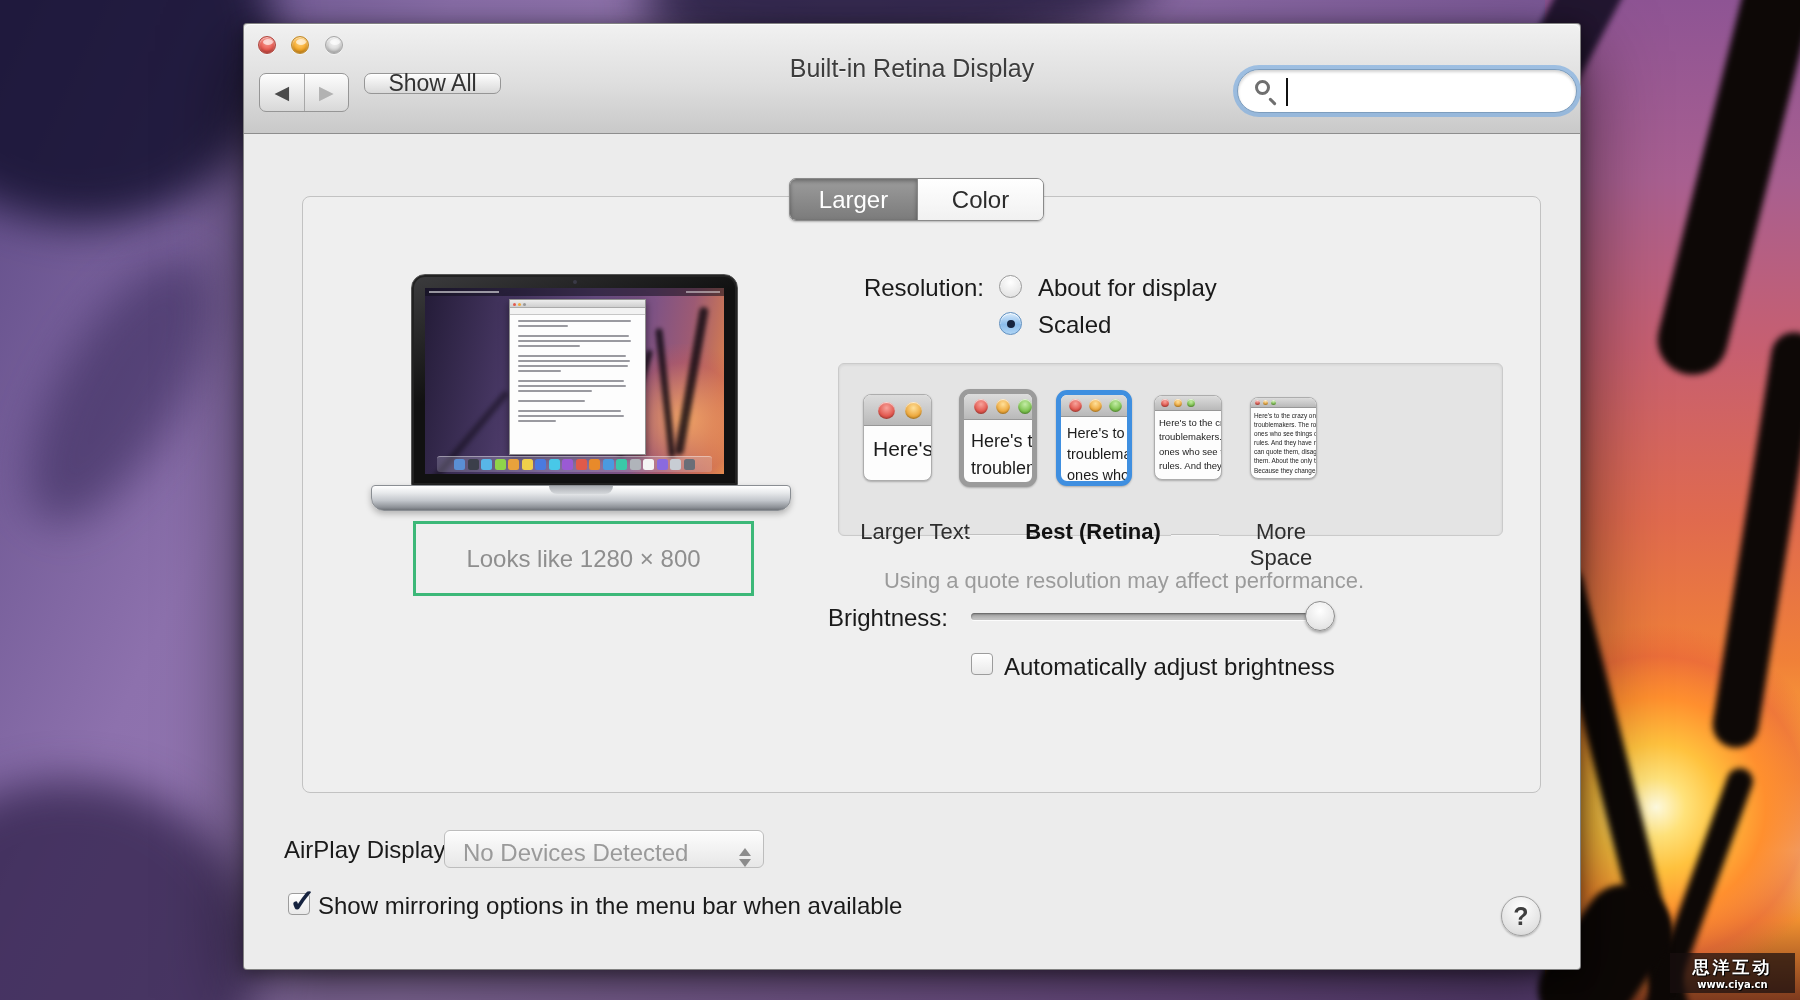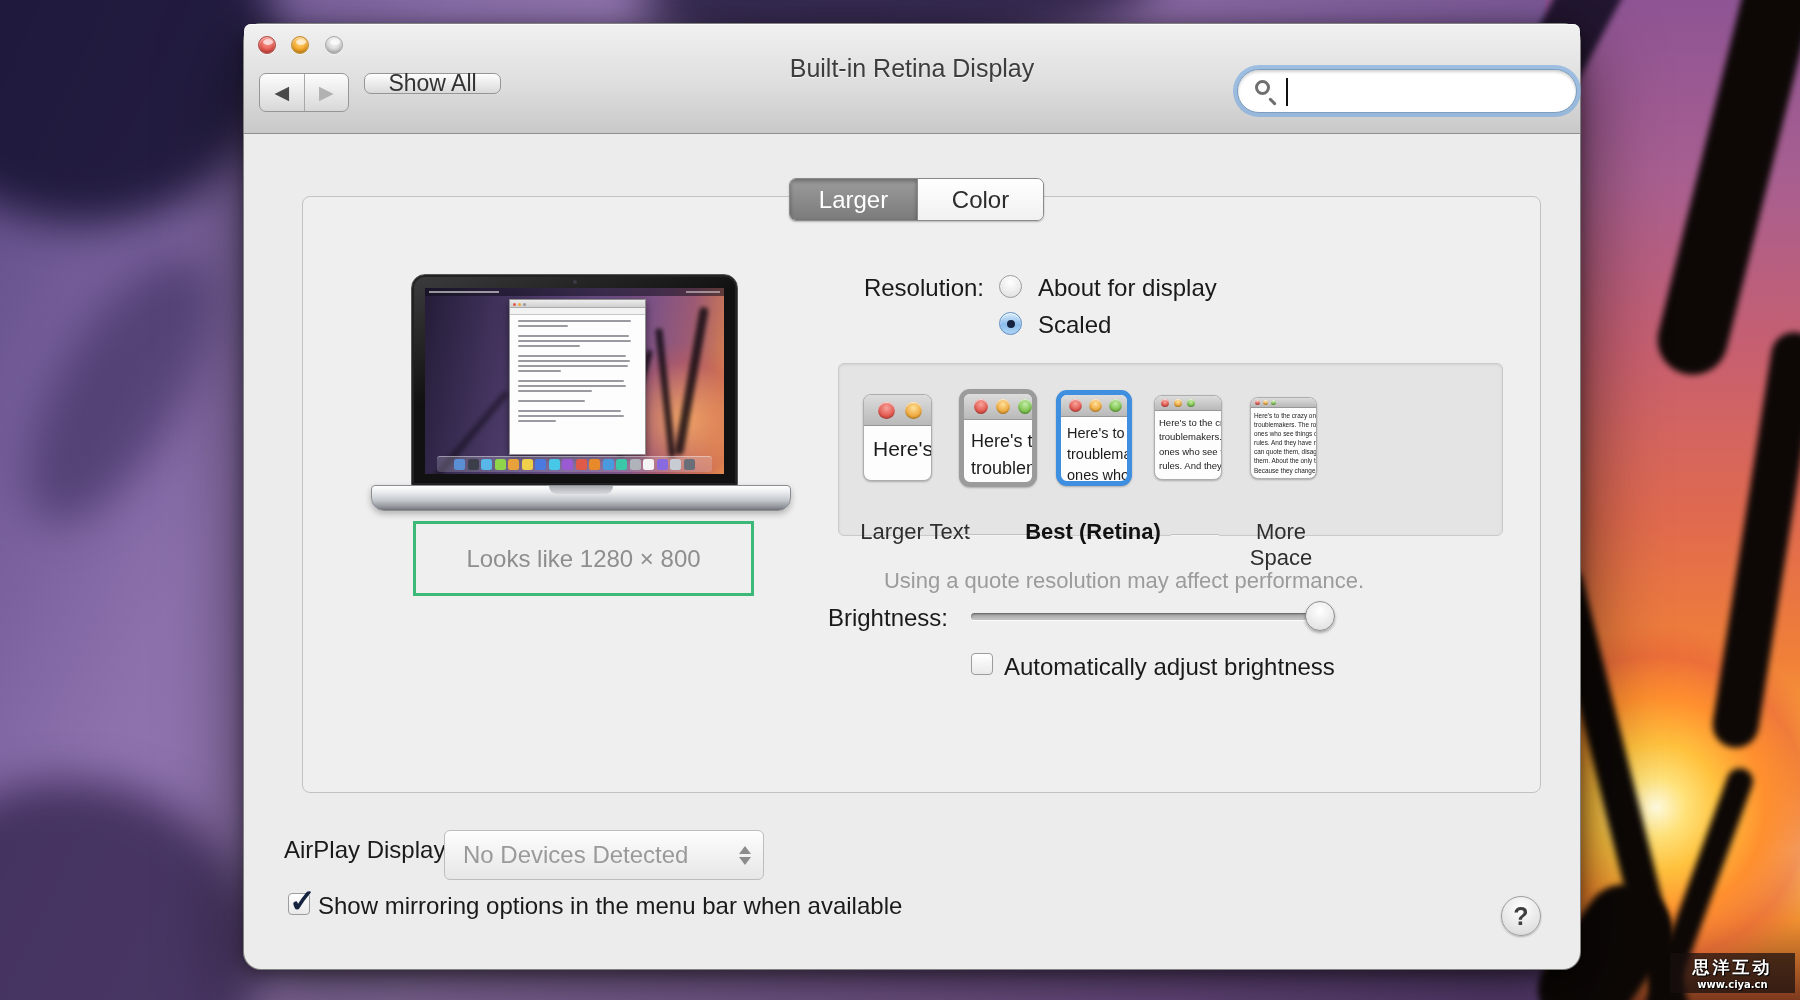--- a/index.html
+++ b/index.html
@@ -21,21 +21,21 @@
   .wp-trunk { position:absolute; background:#0d0806; filter:blur(3px); border-radius:40px; }
   .wp-t1 { left:1700px; top:-40px; width:70px; height:420px; transform:rotate(14deg); }
   .wp-t2 { left:1742px; top:330px; width:46px; height:420px; transform:rotate(9deg); }
   .wp-t3 { left:1608px; top:560px; width:34px; height:520px; transform:rotate(-14deg); }
   .wp-t4 { left:1680px; top:760px; width:26px; height:300px; transform:rotate(20deg); }
   .wp-t5 { left:1560px; top:880px; width:90px; height:160px; transform:rotate(35deg); }
   .wp-t6 { left:1525px; top:-60px; width:60px; height:240px; transform:rotate(28deg); background:rgba(15,10,30,.85); }
 
   
   #win { position:absolute; left:243px; top:23px; width:1338px; height:947px;
-    background:#ececec; border-radius:18px; border:1px solid rgba(0,0,0,.45);
+    background:#ececec; border-radius:4px; border:1px solid rgba(0,0,0,.45);
     box-shadow:0 28px 80px rgba(0,0,0,.6), 0 4px 18px rgba(0,0,0,.45); }
 
   .toolbar { position:absolute; left:0; top:0; right:0; height:110px; border-radius:7px 7px 0 0;
     background:linear-gradient(180deg,#f1f1f1 0%,#dedede 55%,#c9c9c9 100%);
     border-bottom:1px solid #8e8e8e; box-shadow:inset 0 1px 0 rgba(255,255,255,.8); }
   .win-title { position:absolute; left:0; right:0; top:30px; text-align:center;
     font-size:25px; color:#3d3d3d; text-shadow:0 1px 0 rgba(255,255,255,.65); }
   .tl { position:absolute; top:12px; width:18px; height:18px; border-radius:50%;
     box-shadow:inset 0 1px 2px rgba(255,255,255,.75), inset 0 -2px 3px rgba(0,0,0,.22), 0 1px 1px rgba(255,255,255,.5); }
   .tl::after { content:""; position:absolute; left:4px; top:2px; width:10px; height:6px; border-radius:50%;
@@ -172,23 +172,23 @@
   .slider-knob { position:absolute; top:-12px; width:30px; height:30px; border-radius:50%;
     background:radial-gradient(circle at 50% 32%,#ffffff,#e6e6e6 70%,#cfcfcf); border:1px solid #8d8d8d;
     box-shadow:0 2px 3px rgba(0,0,0,.3); }
   .checkbox { position:absolute; width:22px; height:22px; border-radius:4px; border:1px solid #9c9c9c;
     background:linear-gradient(180deg,#ffffff,#e9e9e9); box-shadow:inset 0 1px 0 rgba(255,255,255,.9); }
   .checkbox .tick { display:none; position:absolute; left:0px; top:-12px; font-size:32px; font-weight:bold;
     color:#16233f; }
   .checkbox.checked .tick { display:block; }
 
   
-  .dropdown { position:absolute; left:200px; top:806px; width:320px; height:50px; border-radius:6px;
+  .dropdown { position:absolute; left:200px; top:806px; width:320px; height:38px; border-radius:6px;
     background:linear-gradient(180deg,#fdfdfd,#e7e7e7); border:1px solid #bdbdbd;
-    box-shadow:inset 0 1px 0 rgba(255,255,255,.9); display:flex; align-items:center; }
+    box-shadow:inset 0 1px 0 rgba(255,255,255,.9); display:flex; align-items:flex-end; }
   .dropdown .val { font-size:24px; color:#9a9a9a; padding-left:18px; flex:1; }
   .dd-arrows { width:30px; display:flex; flex-direction:column; align-items:center; gap:3px; padding-right:6px; }
   .dd-arrows i { width:0; height:0; border-left:6px solid transparent; border-right:6px solid transparent; display:block; }
   .dd-up { border-bottom:8px solid #8c8c8c; }
   .dd-down { border-top:8px solid #8c8c8c; }
   .helpbtn { position:absolute; left:1257px; top:872px; width:40px; height:40px; border-radius:50%;
     background:radial-gradient(circle at 50% 30%,#ffffff,#e2e2e2 70%,#cdcdcd); border:1px solid #9f9f9f;
     box-shadow:0 1px 2px rgba(0,0,0,.25); display:flex; align-items:center; justify-content:center;
     font-size:25px; color:#3f3f3f; font-weight:bold; }
 

